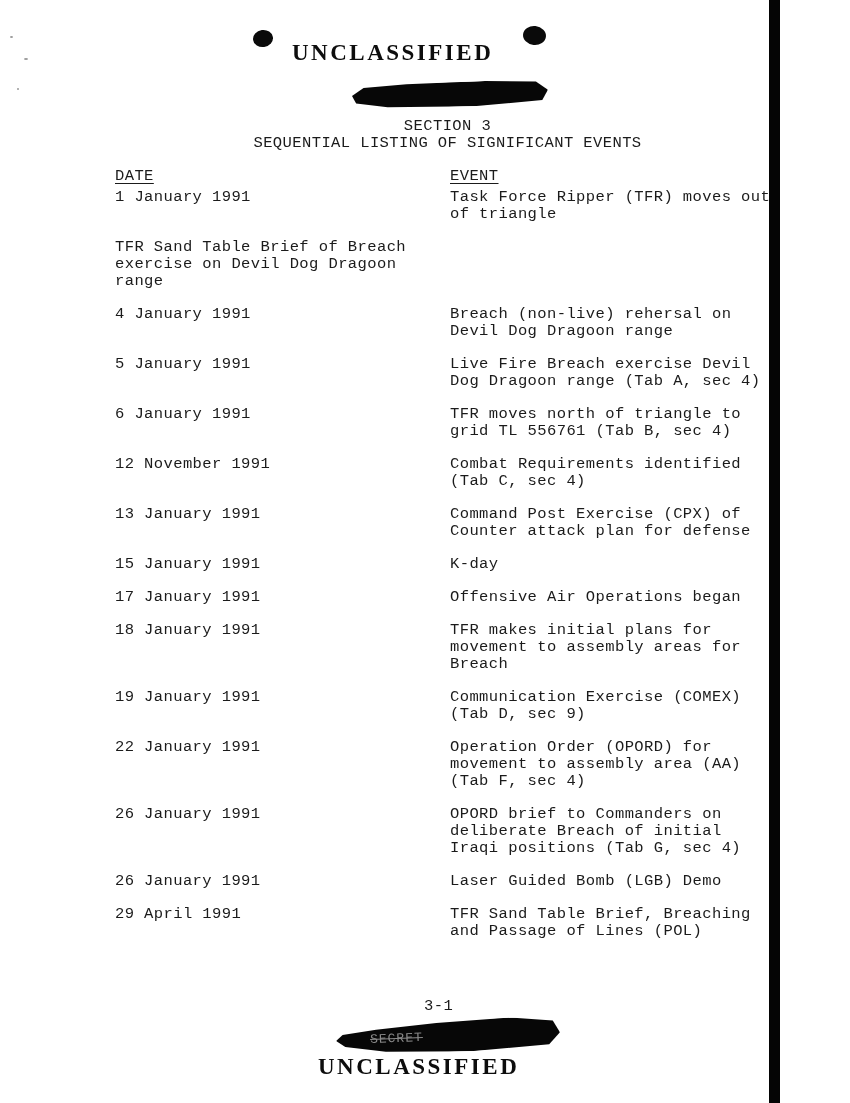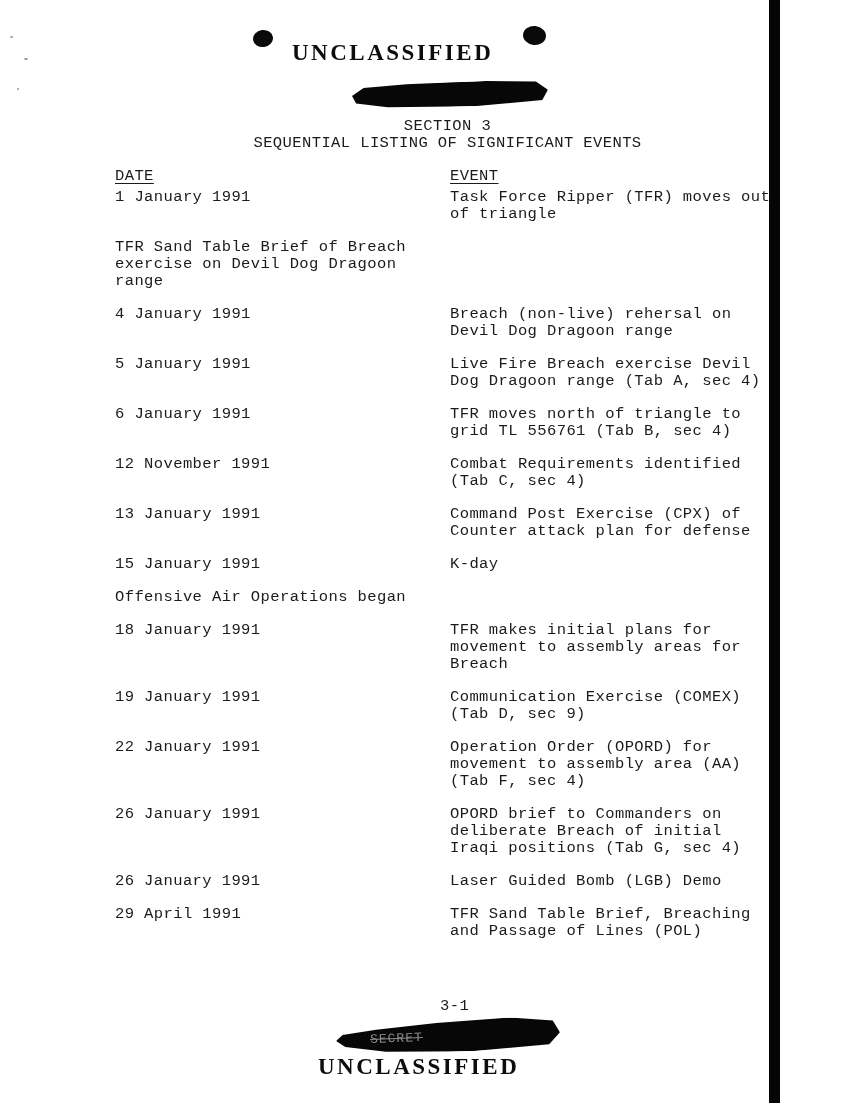--- a/index.html
+++ b/index.html
@@ -73,21 +73,21 @@
     position: absolute;
     left: 115px; top: 168px;
     width: 672px;
   }
   .table-header-row { display: flex; margin-bottom: 4px; }
   .table-row { display: flex; margin-bottom: 16px; }
   .col-date { width: 335px; flex: 0 0 335px; }
   .col-event { flex: 1; white-space: pre-line; font-family: Liberation Mono, monospace; }
   .col-header { text-decoration: underline; text-underline-offset: 3px; }
 
-  .page-number { position: absolute; left: 440px; top: 998px; }
+  .page-number { position: absolute; left: 424px; top: 998px; }
 
   .edge-bar {
     position: absolute;
     right: 0; top: 0;
     width: 11px; height: 1103px;
     background: #050505;
   }
 
   .speck { position: absolute; background: #9a9a9a; border-radius: 50%; }
   .speck.s1 { left: 10px; top: 36px; width: 3px; height: 2px; }
@@ -161,20 +161,21 @@
     <span class="col-event">Command Post Exercise (CPX) of
 Counter attack plan for defense</span>
   </div>
 
   <div class="table-row">
     <span class="col-date">15 January 1991</span>
     <span class="col-event">K-day</span>
   </div>
 
   <div class="table-row">
+    <span class="col-date">17 January 1991</span>
     <span class="col-event">Offensive Air Operations began</span>
   </div>
 
   <div class="table-row">
     <span class="col-date">18 January 1991</span>
     <span class="col-event">TFR makes initial plans for
 movement to assembly areas for
 Breach</span>
   </div>
 

